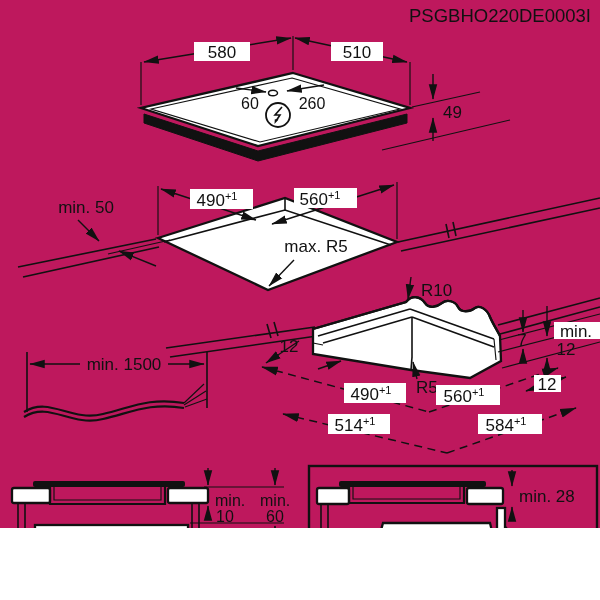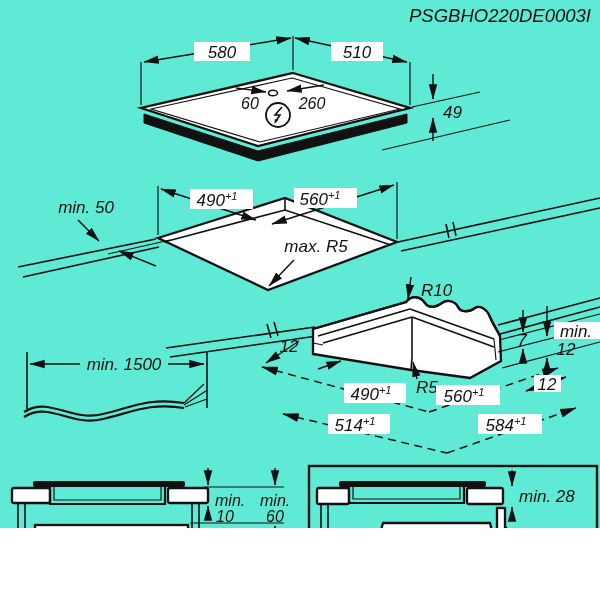--- a/index.html
+++ b/index.html
@@ -1,16 +1,16 @@
 <!DOCTYPE html>
 <html><head>
 <meta charset="utf-8">
 <style>
   html,body{margin:0;padding:0;background:#fff;}
-  .canvas{position:relative;width:600px;height:528px;background:#5eead4;overflow:hidden;font-style:italic;}
+  .canvas{position:relative;width:600px;height:528px;background:#be185d;overflow:hidden;}
   svg{display:block;}
   .lbl{font-family:"Liberation Sans",sans-serif;fill:#111;}
   .s17{font-size:17px;}
   .s16{font-size:16px;}
   .s18{font-size:18.5px;}
   .sup{font-size:11px;}
   .ln{stroke:#111;stroke-width:1.4;fill:none;}
   .thin{stroke:#111;stroke-width:1.15;fill:none;}
   .med{stroke:#111;stroke-width:1.6;fill:none;}
   .thick{stroke:#111;stroke-width:2.2;fill:none;}

